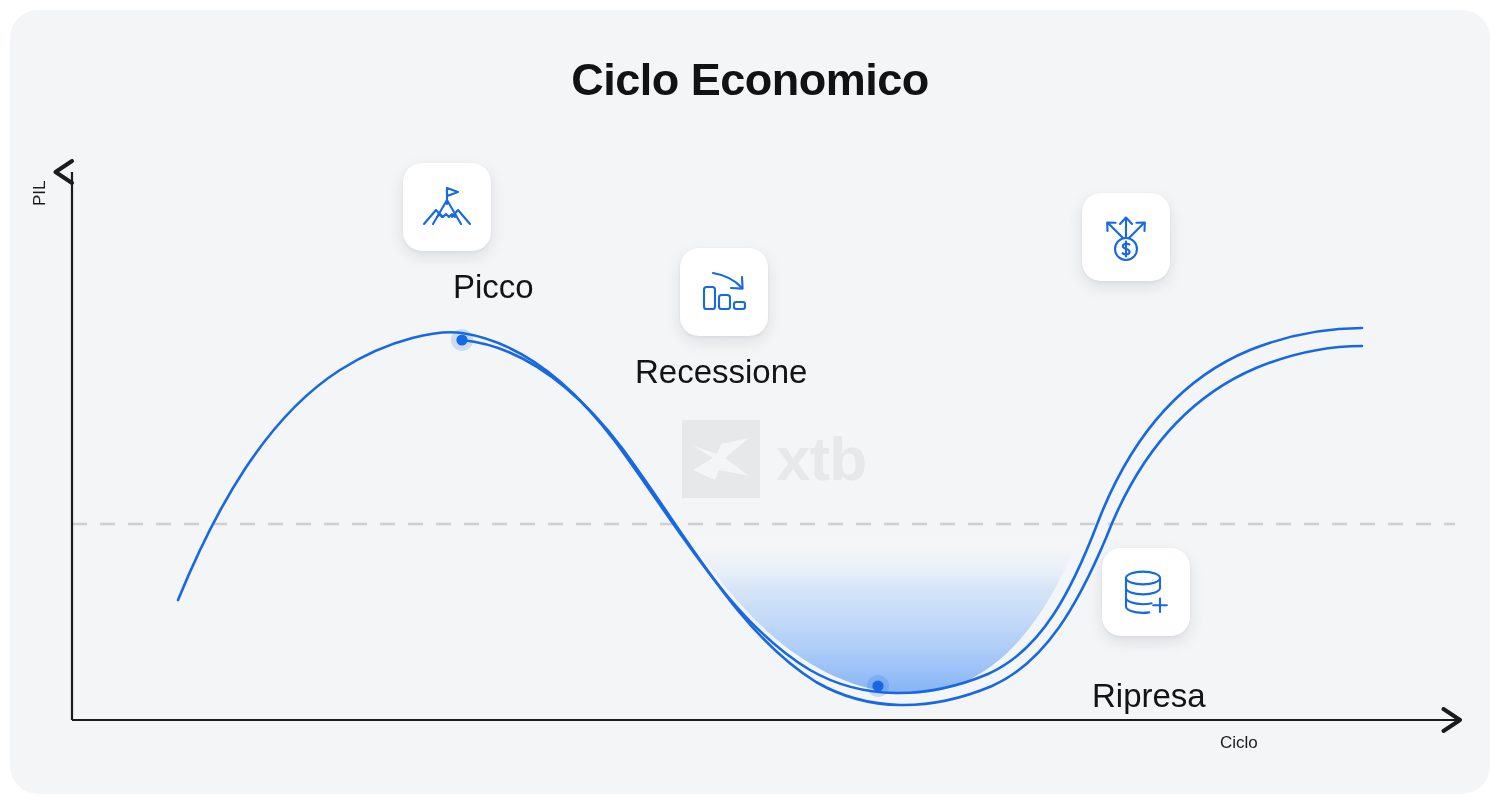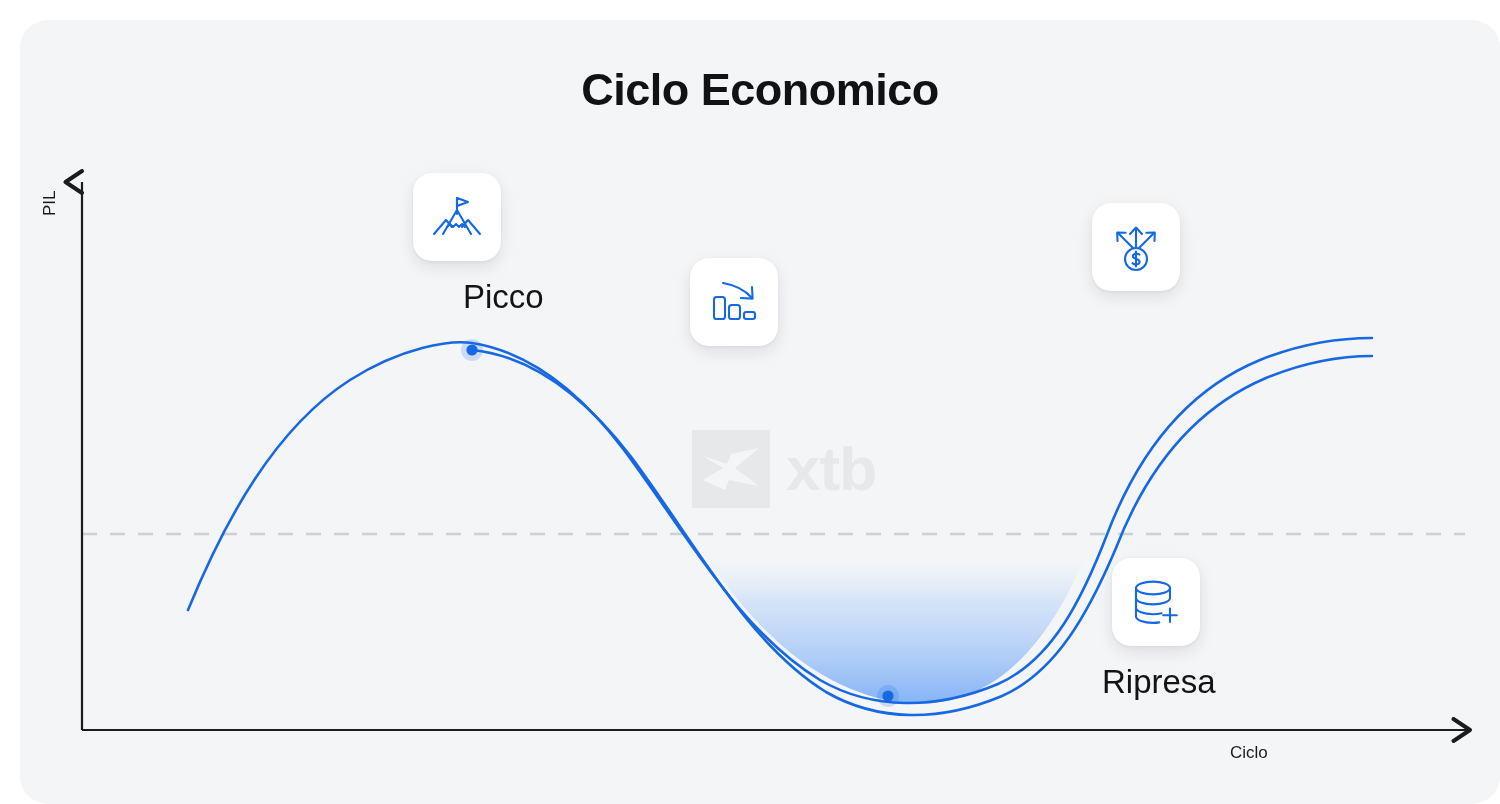--- a/index.html
+++ b/index.html
@@ -11,21 +11,21 @@
     width: 1500px;
     height: 804px;
     font-family: "Liberation Sans", sans-serif;
     overflow: hidden;
   }
   #stage {
     position: relative;
     width: 1464px;
     height: 804px;
     box-sizing: border-box;
-    padding: 20px;
+    padding: 10px;
   }
   #card {
     position: relative;
     width: 1480px;
     height: 784px;
     background: #f4f5f6;
     border-radius: 28px;
     overflow: hidden;
   }
 
@@ -99,21 +99,21 @@
   #card-picco       { left: 393px; top: 153px; }
   #label-picco      { left: 395px; top: 258px; margin-left: 48px; }
 
   #card-recessione  { left: 670px; top: 238px; }
   #label-recessione { left: 625px; top: 343px; }
 
   #card-espansione  { left: 1072px; top: 183px; }
   #label-espansione { left: 1017px; top: 289px; }
 
   #card-ripresa     { left: 1092px; top: 538px; }
-  #label-ripresa    { left: 1082px; top: 643px; text-align: right; }
+  #label-ripresa    { left: 1082px; top: 667px; text-align: right; }
 
   
   #watermark {
     position: absolute;
     left: 672px;
     top: 410px;
     display: flex;
     align-items: center;
     gap: 16px;
     opacity: 1;
@@ -232,20 +232,21 @@
       <span>
         <svg width="54" height="54" viewBox="0 0 54 54" fill="none" stroke="#1668e3" stroke-width="2.1" stroke-linecap="round" stroke-linejoin="round">
           <rect x="7" y="22" width="11" height="22" rx="2.6"></rect>
           <rect x="22" y="30" width="11" height="14" rx="2.6"></rect>
           <rect x="37" y="37" width="11" height="7" rx="2.2"></rect>
           <path d="M16,8 C28,10 38,15 45,23"></path>
           <path d="M45,12 L45.6,23.6 L34,23"></path>
         </svg>
       </span>
     </div>
+    <div class="stage-label" id="label-recessione">Recessione</div>
 
     <div class="icon-card" id="card-espansione">
       <span>
         <svg width="54" height="54" viewBox="0 0 54 54" fill="none" stroke="#1668e3" stroke-width="2.1" stroke-linecap="round" stroke-linejoin="round">
 
           <line x1="27" y1="8" x2="27" y2="27"></line>
           <path d="M21,14 L27,7.5 L33,14"></path>
 
           <line x1="24" y1="28" x2="9" y2="13"></line>
           <path d="M8.5,21 L8.2,12.6 L16.6,12.8"></path>

